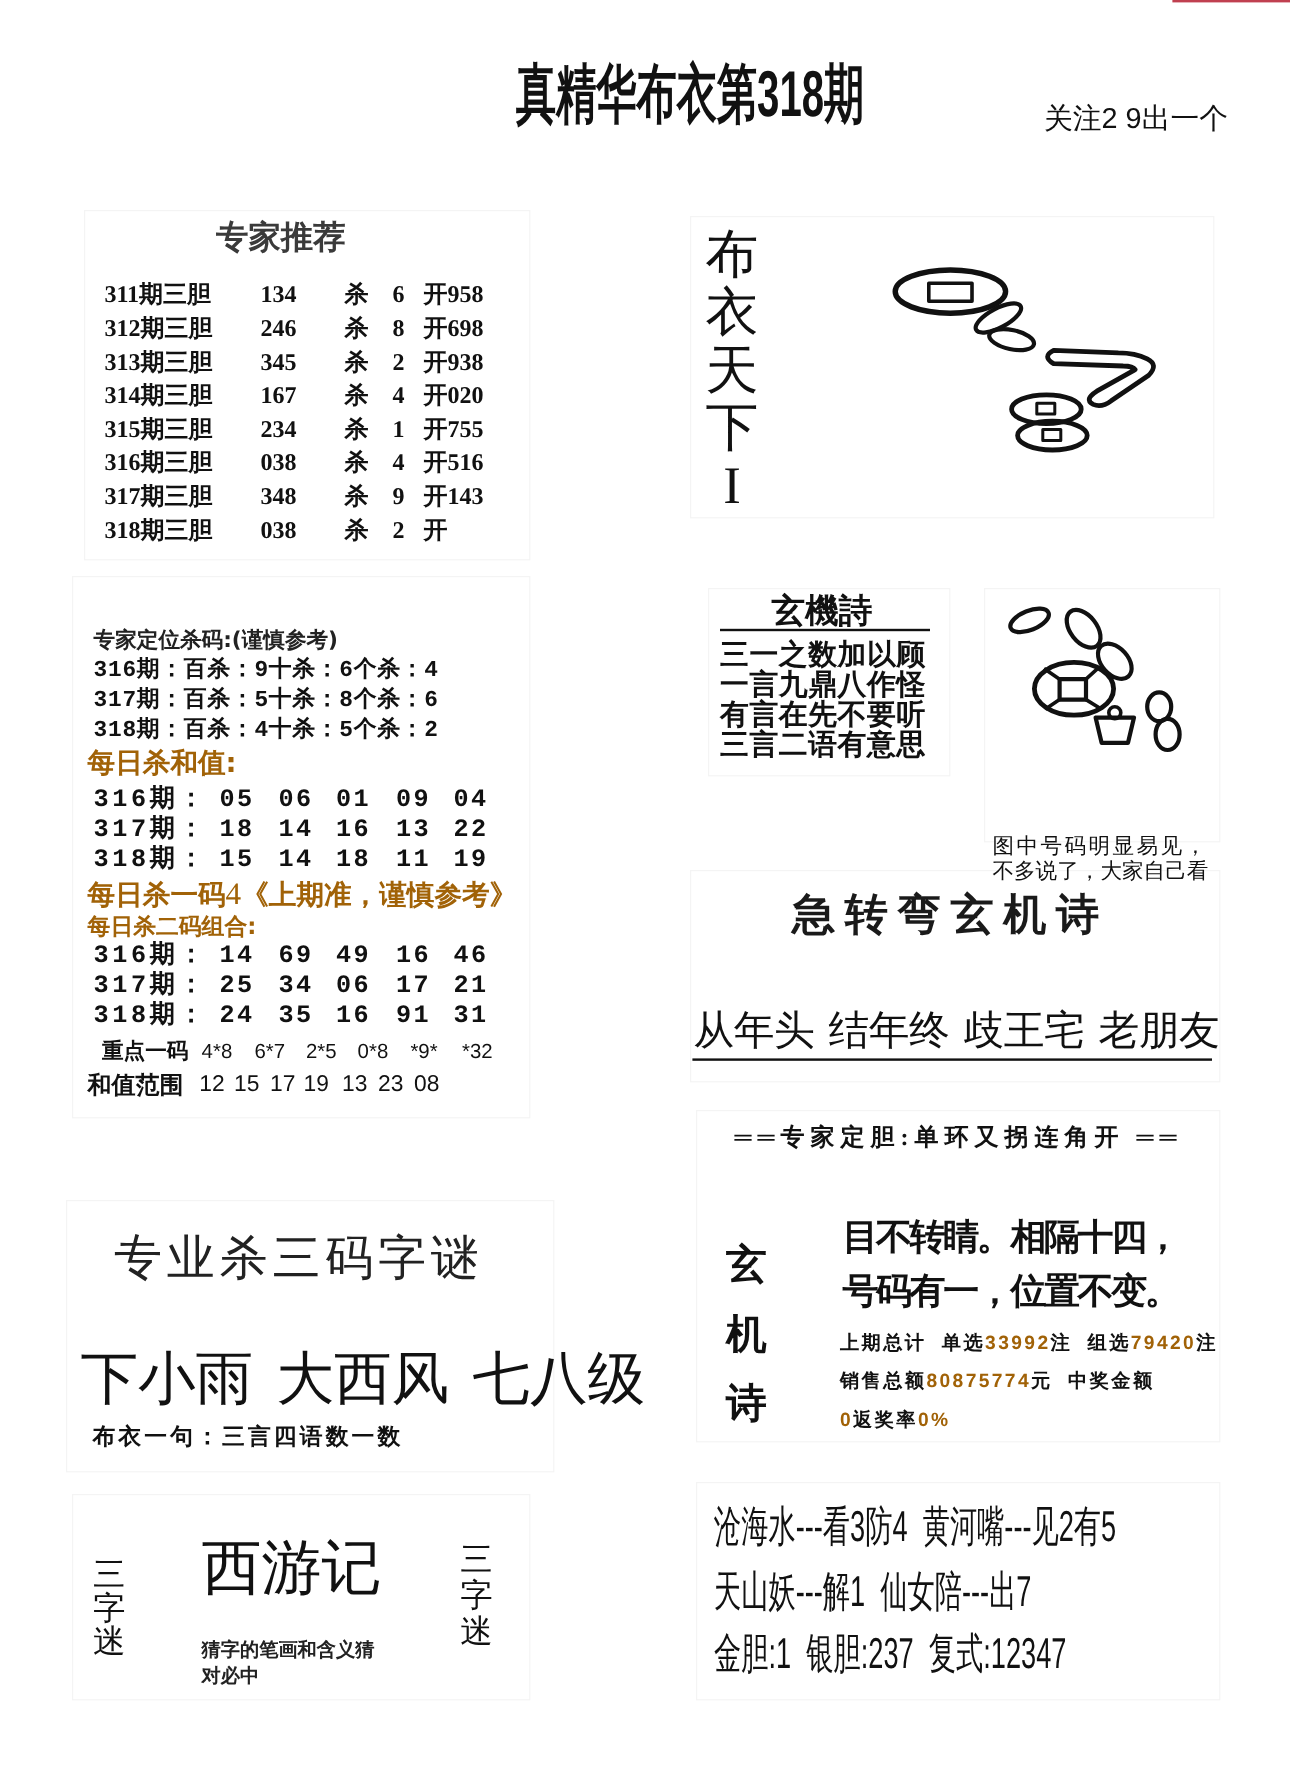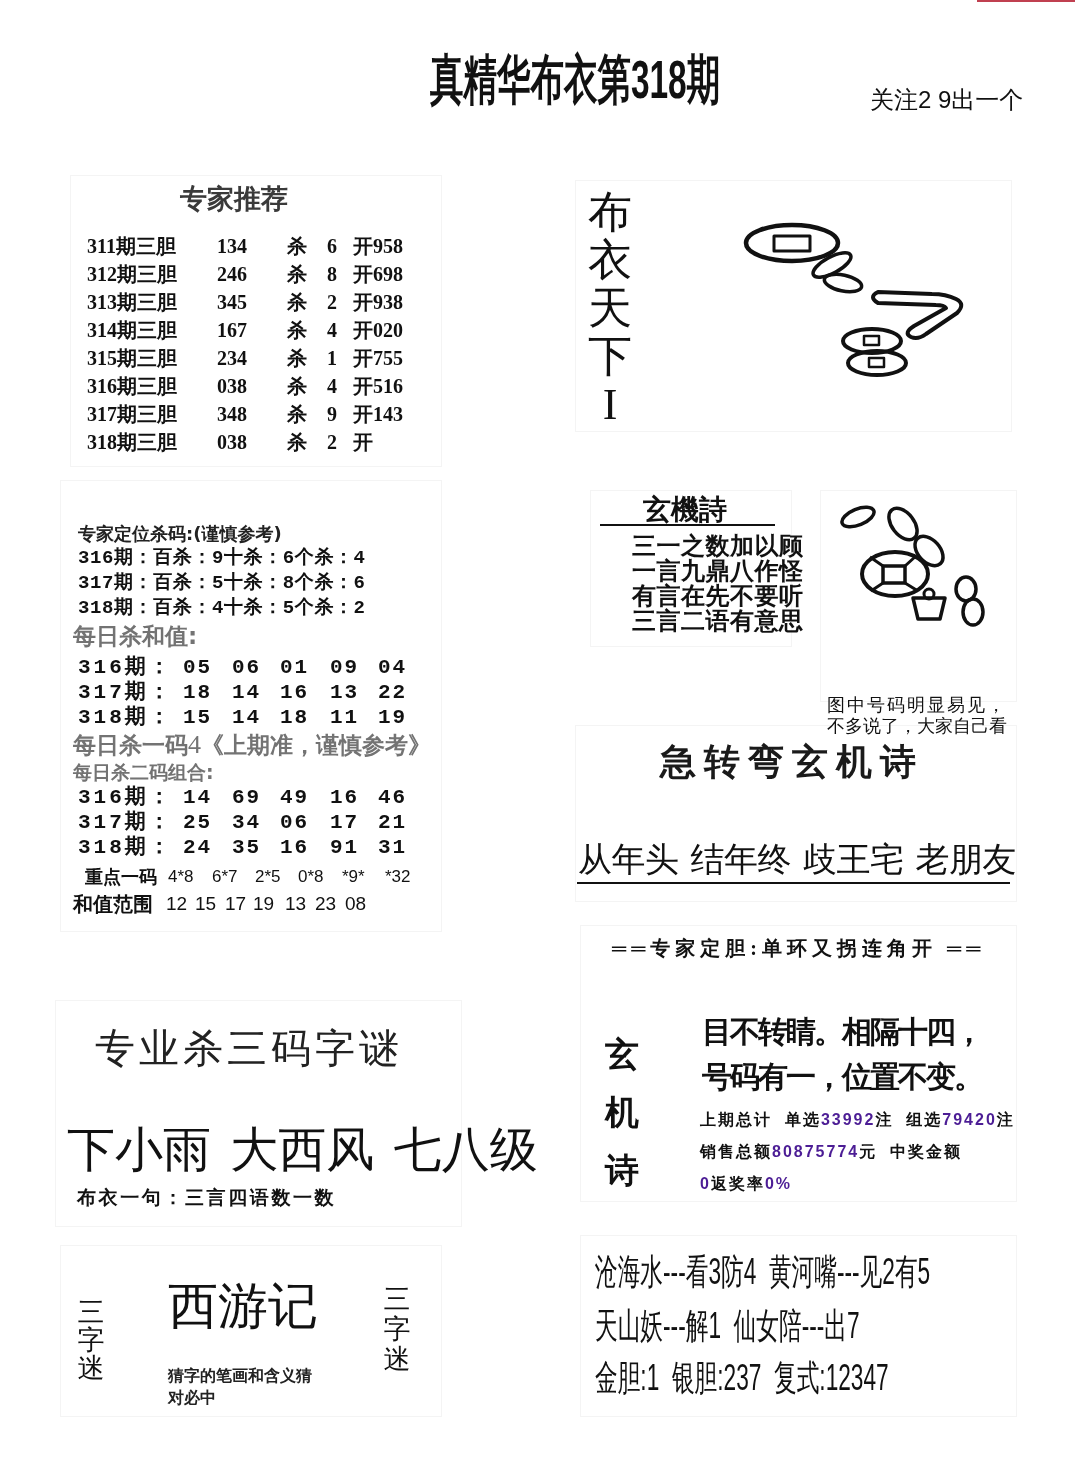--- a/index.html
+++ b/index.html
@@ -6,42 +6,42 @@
   #page {
     position:relative; width:1080px; height:1484px; overflow:hidden;
     background:#ffffff; color:#111111;
     font-family:"DejaVu Sans", sans-serif;
   }
   .abs { position:absolute; white-space:pre; }
   .serif { font-family:"Liberation Serif", "DejaVu Serif", serif; }
   .sans { font-family:"Liberation Sans", "DejaVu Sans", sans-serif; }
   .mono { font-family:"Liberation Mono", "DejaVu Sans Mono", monospace; }
   .panel { position:absolute; border:1px solid #f4f4f4; background:#ffffff; }
-  .red { color:#4c1d95; }
+  .red { color:#a16207; }
 
   
   .top-strip { position:absolute; left:977px; top:0; width:98px; height:2px; background:#c04050; }
 
   
   .title { left:430px; top:48px; font-size:54px; line-height:62px; font-weight:bold;
            transform:scaleX(0.62); transform-origin:left top; }
   .note  { left:870px; top:85px; font-size:24px; line-height:30px; }
 
   
   .rec-head { left:180px; top:184px; font-size:27px; line-height:30px; color:#3a3a3a; font-weight:bold; }
   .rec-list { position:absolute; left:87px; top:232px; width:340px; height:224px; }
   .rec-row { position:absolute; left:0; width:340px; height:28px; line-height:28px; font-size:20px; font-weight:bold; }
   .rec-row span { position:absolute; top:0; white-space:pre; }
   .c-period { left:0; } .c-dan { left:130px; } .c-kl { left:200px; } .c-kill { left:240px; } .c-open { left:266px; }
 
   
   .pk-head { left:78px; top:523px; font-size:18px; line-height:22px; font-weight:bold; color:#222; }
   .pk-row { position:absolute; left:78px; font-size:19px; line-height:25px; font-weight:bold; letter-spacing:0.6px; white-space:pre; }
 
-  .sec-head { position:absolute; left:73px; white-space:pre; font-weight:bold; color:#737373; }
+  .sec-head { position:absolute; left:73px; white-space:pre; font-weight:bold; color:#a16207; }
   .num-row { position:absolute; left:78px; width:340px; height:25px; line-height:25px; font-size:21px; font-weight:bold; }
   .num-row span { position:absolute; top:0; white-space:pre; letter-spacing:2px; }
   .n-p { left:0; letter-spacing:3px !important; }
   .n0 { left:105px; } .n1 { left:154px; } .n2 { left:202px; } .n3 { left:252px; } .n4 { left:300px; }
 
   .kc-row { position:absolute; left:0; top:866px; width:440px; height:22px; line-height:22px; }
   .kc-row span { position:absolute; top:0; white-space:pre; }
   .kc-label { left:85px; font-size:18px; font-weight:bold; }
   .kc-val { font-size:17px; }
 
@@ -63,21 +63,21 @@
   .tc-answer { left:168px; top:1276px; font-size:50px; line-height:60px; }
   .tc-hint { left:168px; top:1365px; font-size:16px; line-height:22px; font-weight:bold; color:#222; }
 
   
   .buyi { left:586px; top:189px; width:48px; font-size:44px; line-height:48px; }
 
   
   .mp-head { left:643px; top:495px; font-size:28px; line-height:30px; font-weight:bold; }
   .mp-rule { position:absolute; left:600px; top:524px; width:175px; height:2px; background:#111; }
   .mp-lines { position:absolute; left:600px; top:534px; font-size:24px; line-height:25px; letter-spacing:0.5px; font-weight:bold; }
-  .mp-lines div { white-space:pre;margin-left:32px; }
+  .mp-lines div { white-space:pre; }
 
   .pn { position:absolute; left:827px; top:655px; font-size:18px; line-height:21px; }
   .pn div { white-space:pre; }
   .pn .l0 { letter-spacing:2px;margin-top:40px; }
 
   
   .rp-head { left:660px; top:740px; font-size:36px; line-height:44px; letter-spacing:8px; font-weight:bold; color:#1a1a1a; }
   .rp-line { left:578px; top:838px; font-size:34px; line-height:44px; letter-spacing:-0.5px; word-spacing:4px; }
   .rp-rule { position:absolute; left:577px; top:882px; width:433px; height:2px; background:#111; }
 

